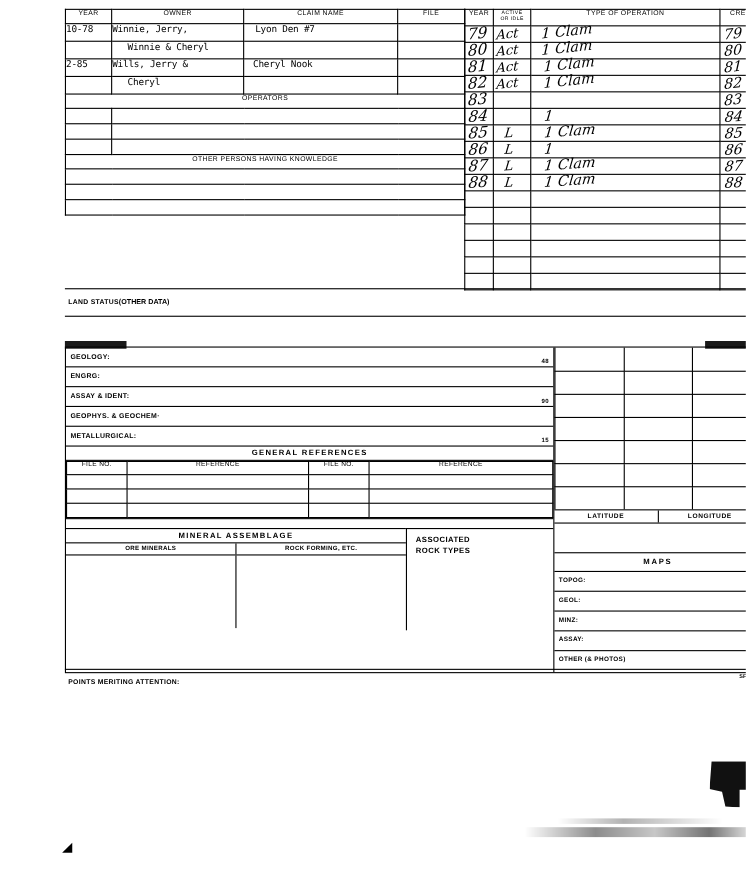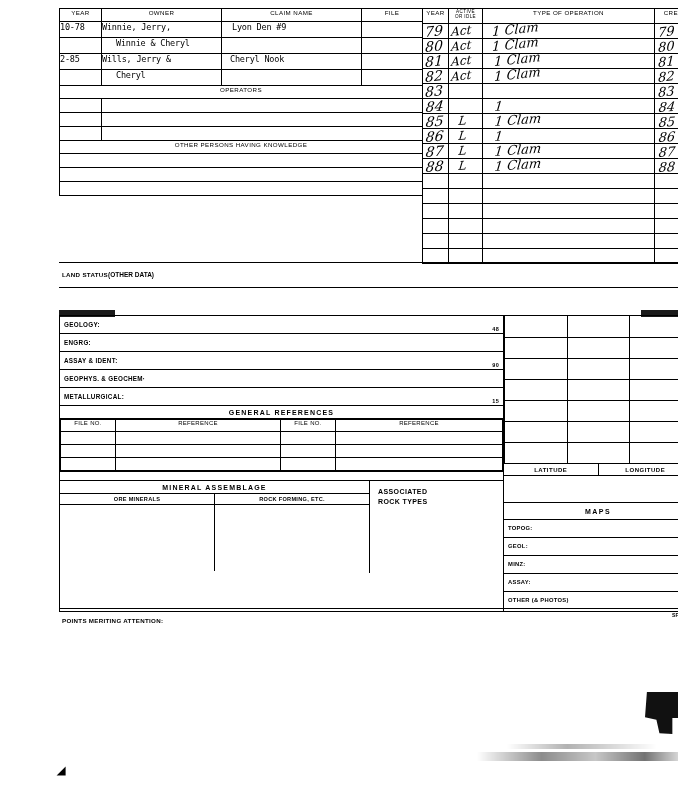--- a/index.html
+++ b/index.html
@@ -248,21 +248,21 @@
           <td class="hdr">FILE</td>
         </tr>
         <tr>
           <td style="height:16px">
                 <div class="typed">10-78</div>
               </td>
           <td>
                 <div class="typed">Winnie, Jerry,</div>
               </td>
           <td>
-                <div class="typed" style="padding-left:10px">Lyon Den #9</div>
+                <div class="typed" style="padding-left:10px">Lyon Den #7</div>
               </td>
           <td>
                 <div class="typed"></div>
               </td>
         </tr>
         <tr>
           <td style="height:16px;border-top:none">
                 <div class="typed"></div>
               </td>
           <td style="border-top:none">

